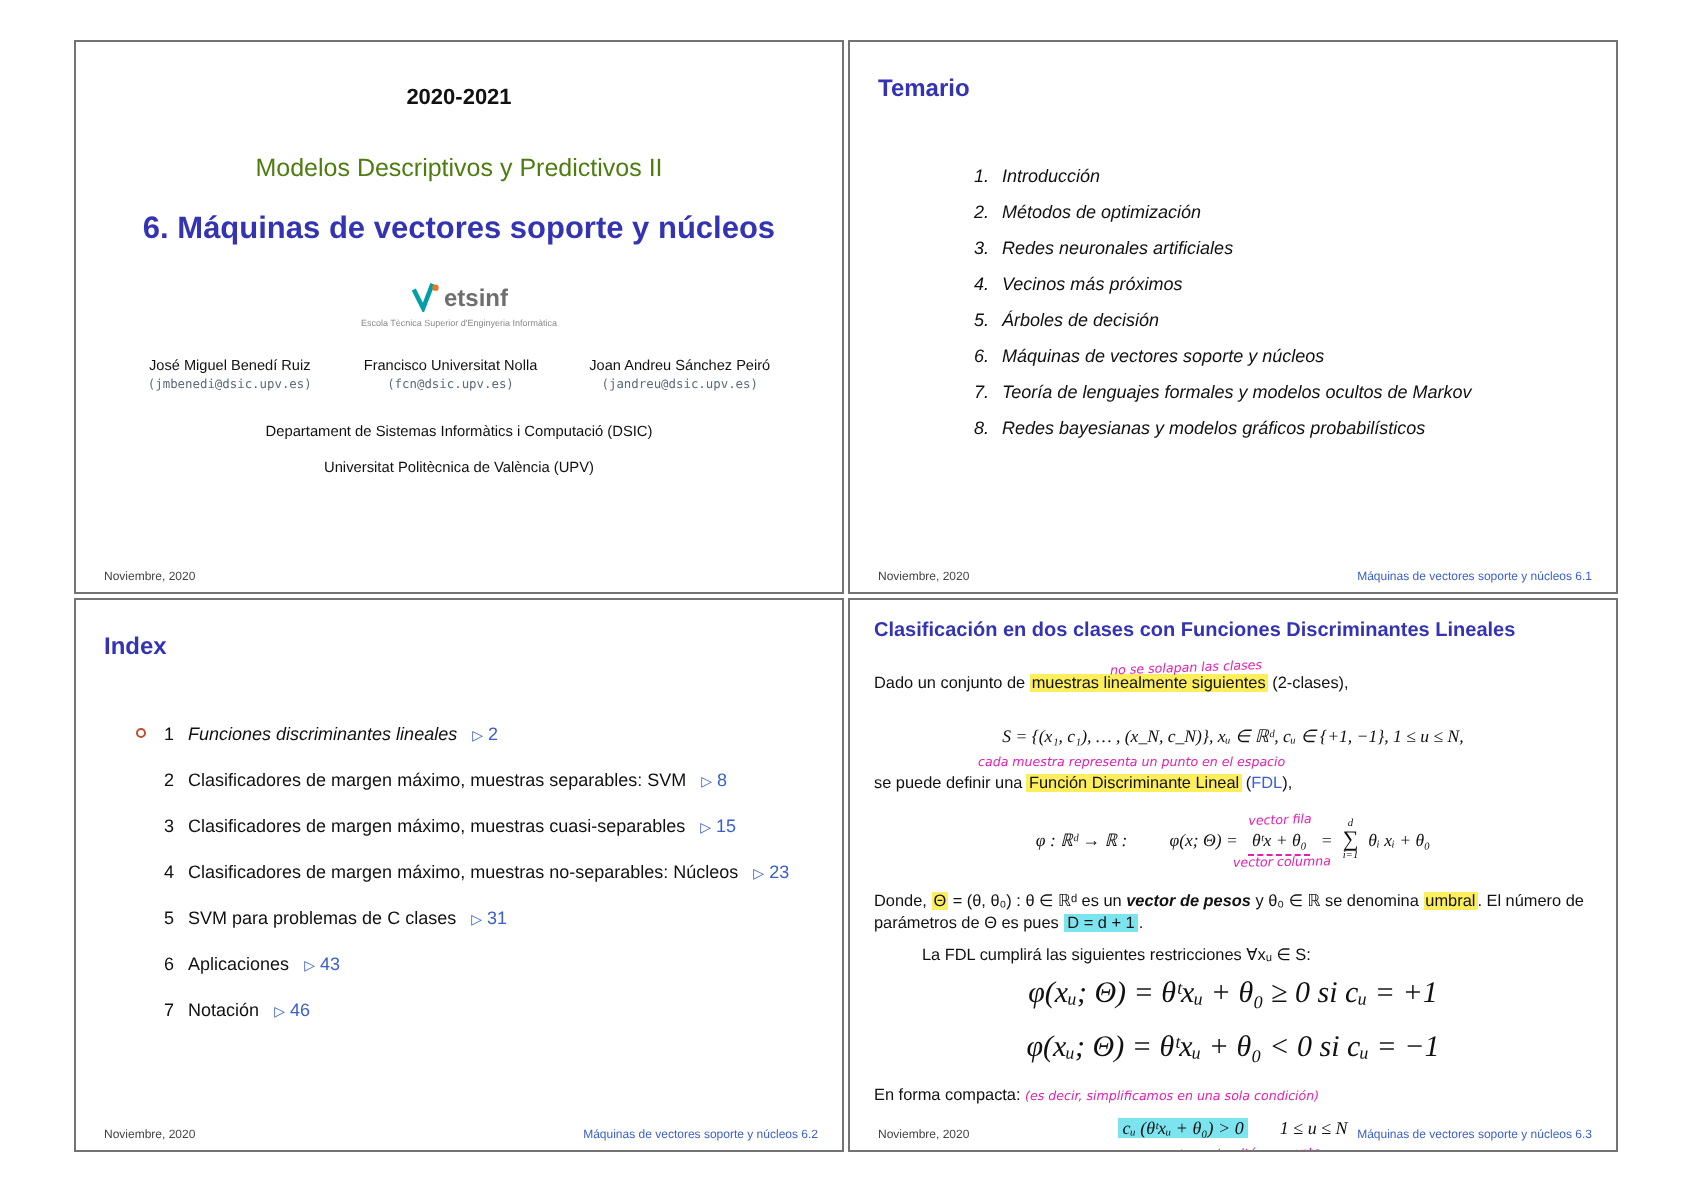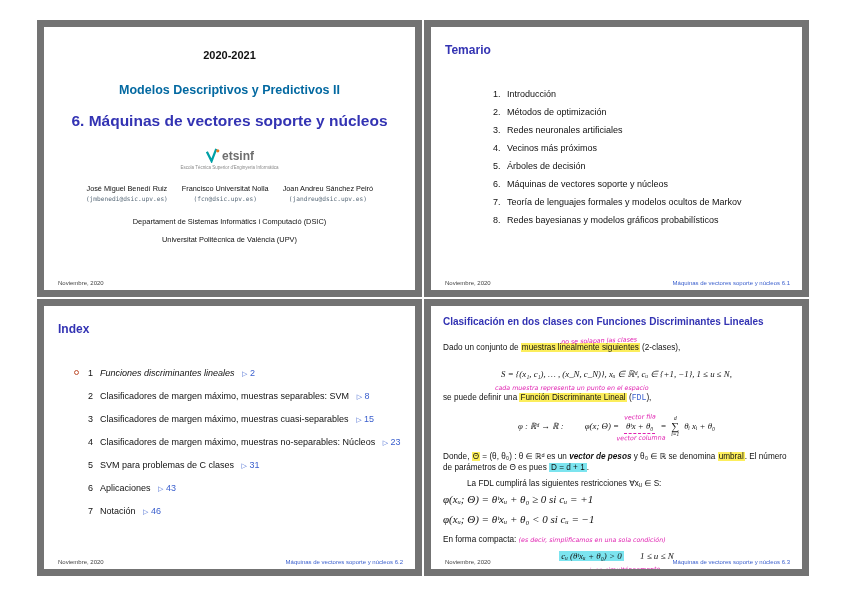--- a/index.html
+++ b/index.html
@@ -1,86 +1,86 @@
 <!DOCTYPE html>
 <html><head>
 <meta charset="utf-8">
 <style>
   * { margin:0; padding:0; box-sizing:border-box; }
   html,body { width:848px; height:599px; }
   body { background:#ffffff; font-family:"Liberation Sans",sans-serif; color:#111; position:relative; }
 
   .grid { position:absolute; left:37px; top:20px; width:774px;
           display:grid; grid-template-columns:385px 385px; grid-template-rows:277px 277px; gap:2px; }
-  .slide { background:#fff; border:7px solid #737373; position:relative; overflow:hidden; padding:10px 14px; }
+  .slide { background:#fff; border:1px solid #737373; position:relative; overflow:hidden; padding:10px 14px; }
 
   .footer { position:absolute; left:14px; right:12px; bottom:4px; display:flex;
             justify-content:space-between; font-size:6px; color:#444; }
   .f-right { color:#3a5fcd; }
 
   
   .s1 { text-align:center; }
   .s1-year  { margin-top:12px; font-weight:bold; font-size:11px; }
-  .s1-course{ margin-top:22px; color:#0369a1; font-weight:bold; font-size:12.5px; }
+  .s1-course{ margin-top:22px; color:#4d7c0f; font-weight:normal; font-size:12.5px; }
   .s1-title { margin-top:15px; color:#3333b3; font-weight:bold; font-size:15.5px; }
   .logo { margin-top:16px; }
   .logo-mark { vertical-align:middle; }
   .logo-text { font-size:12px; font-weight:bold; color:#6e6e6e; vertical-align:middle; margin-left:2px; }
   .logo-sub { font-size:4.5px; color:#8a8a8a; margin-top:1px; }
-  .authors { margin-top:14px; display:flex; justify-content:center; gap:14px; }
+  .authors { margin-top:14px; display:flex; justify-content:center; gap:26px; }
   .author { text-align:center; }
   .a-name { font-size:7.3px; }
   .a-mail { font-size:6.2px; color:#5a6b7a; font-family:"DejaVu Sans Mono",monospace; margin-top:2px; }
   .dept { margin-top:15px; font-size:7.4px; }
   .univ { margin-top:9px; font-size:7.4px; }
 
   
   .stitle { text-align:left; color:#3333b3; font-weight:bold; font-size:12px; margin-top:6px; }
 
   
-  .temario { list-style:none; margin-top:32px; margin-left:48px; font-size:9px; }
+  .temario { list-style:none; margin-top:32px; margin-left:48px; font-size:9px;font-style:italic; }
   .temario li { margin-bottom:8px; }
   .temario .num { display:inline-block; width:14px; }
 
   
   .index { list-style:none; margin-top:32px; margin-left:16px; font-size:9px; }
   .index li { margin-bottom:13px; position:relative; padding-left:14px; }
   .marker { position:absolute; left:0; top:2px; width:5px; height:5px;
             border:1.3px solid #c05030; border-radius:50%; }
   .index .num { margin-right:7px; }
   .lbl-italic { font-style:italic; }
   .plink { color:#3a5fcd; margin-left:5px; cursor:pointer; text-decoration:none; }
   .plink .arrow { font-size:7px; }
 
   
   .s4 { padding:10px 12px; }
   .s4-title { color:#3333b3; font-weight:bold; font-size:10px; line-height:1.2; }
   .body4 { font-size:8.2px; line-height:1.45; margin-top:5px; }
   .hl-y { background:#fcee5c; padding:0 1px; }
   .hl-c { background:#7ce4ef; padding:0 2px; }
-  .fdl-blue { color:#3a5fcd;font-family:Liberation Mono, monospace; }
+  .fdl-blue { color:#3a5fcd; }
   .emph { font-style:italic; font-weight:bold; }
   .ann { color:#e020b0; font-style:italic; font-size:6.3px; font-family:"DejaVu Sans",sans-serif; }
   .ann-block { display:block; }
   .ann1 { margin-left:118px; transform:rotate(-2deg); }
   .ann2 { margin-left:52px; }
   .mathline { text-align:center; font-family:"Liberation Serif",serif; font-style:italic;
               font-size:8.8px; margin:14px 0 2px; }
   .fline { display:flex; justify-content:center; align-items:center; gap:5px;
            font-family:"Liberation Serif",serif; font-style:italic; font-size:8.8px;
            margin:12px 0 13px; }
   .f-pre { margin-right:16px; }
   .f-dot { position:relative; border-bottom:1px dashed #e020b0; padding:0 2px; }
   .ann-row { position:absolute; top:-8px; left:50%; transform:translateX(-50%) rotate(-2deg); white-space:nowrap; }
   .ann-col { position:absolute; bottom:-10px; left:55%; transform:translateX(-50%) rotate(-1deg); white-space:nowrap; }
   .sum { display:inline-flex; flex-direction:column; align-items:center; line-height:1; font-style:italic; }
   .sum-top,.sum-bot { font-size:5.4px; }
   .sum-sym { font-size:11px; font-style:normal; }
-  .constraint { font-family:"Liberation Serif",serif; font-style:italic;
-                font-size:11px; line-height:1.75; }
+  .constraint { text-align:center; font-family:"Liberation Serif",serif; font-style:italic;
+                font-size:15px; line-height:1.75; }
   .compactline { margin-top:5px; }
   .finalline { text-align:center; font-family:"Liberation Serif",serif; font-style:italic;
                font-size:9px; margin-top:4px; }
   .final-cond { margin-left:16px; }
   .ann-final { text-align:center; margin-top:2px; transform:rotate(-1deg); }
 </style>
 </head>
 <body>
 
 <div class="grid">

